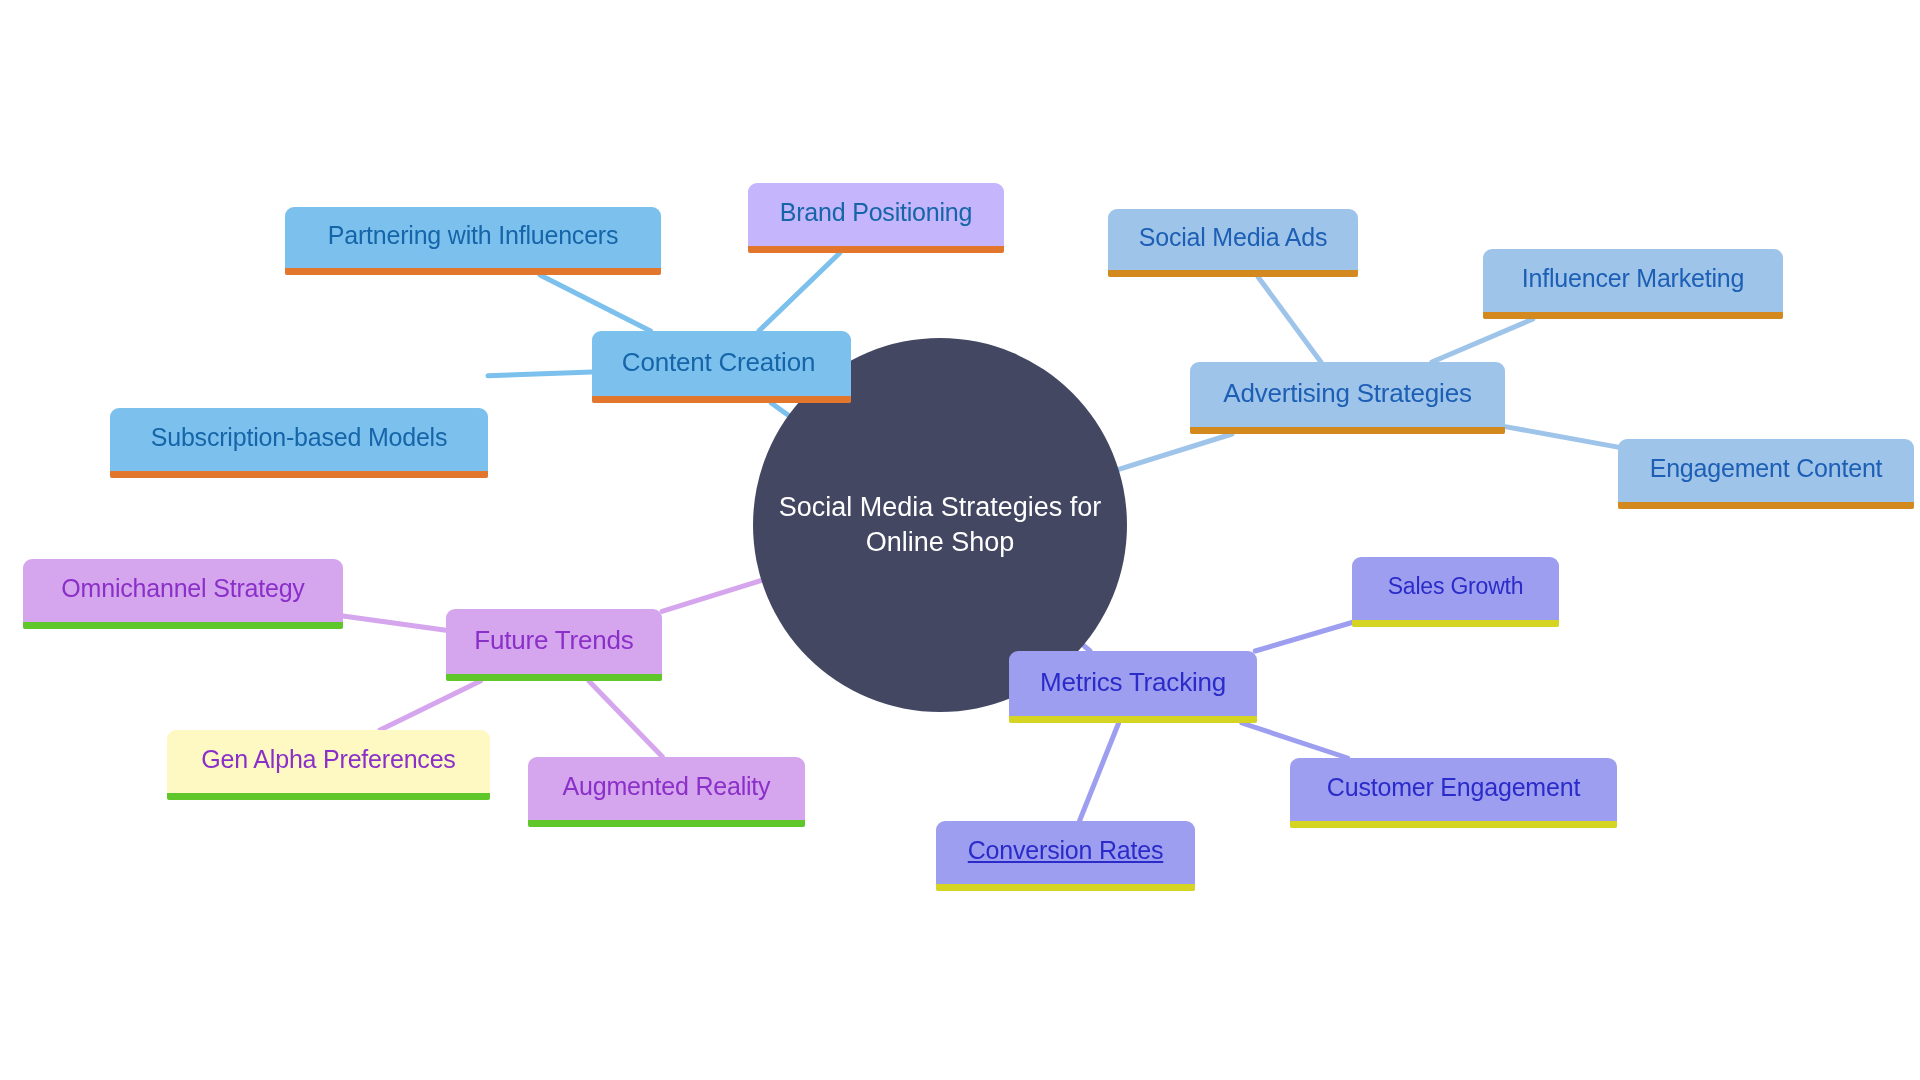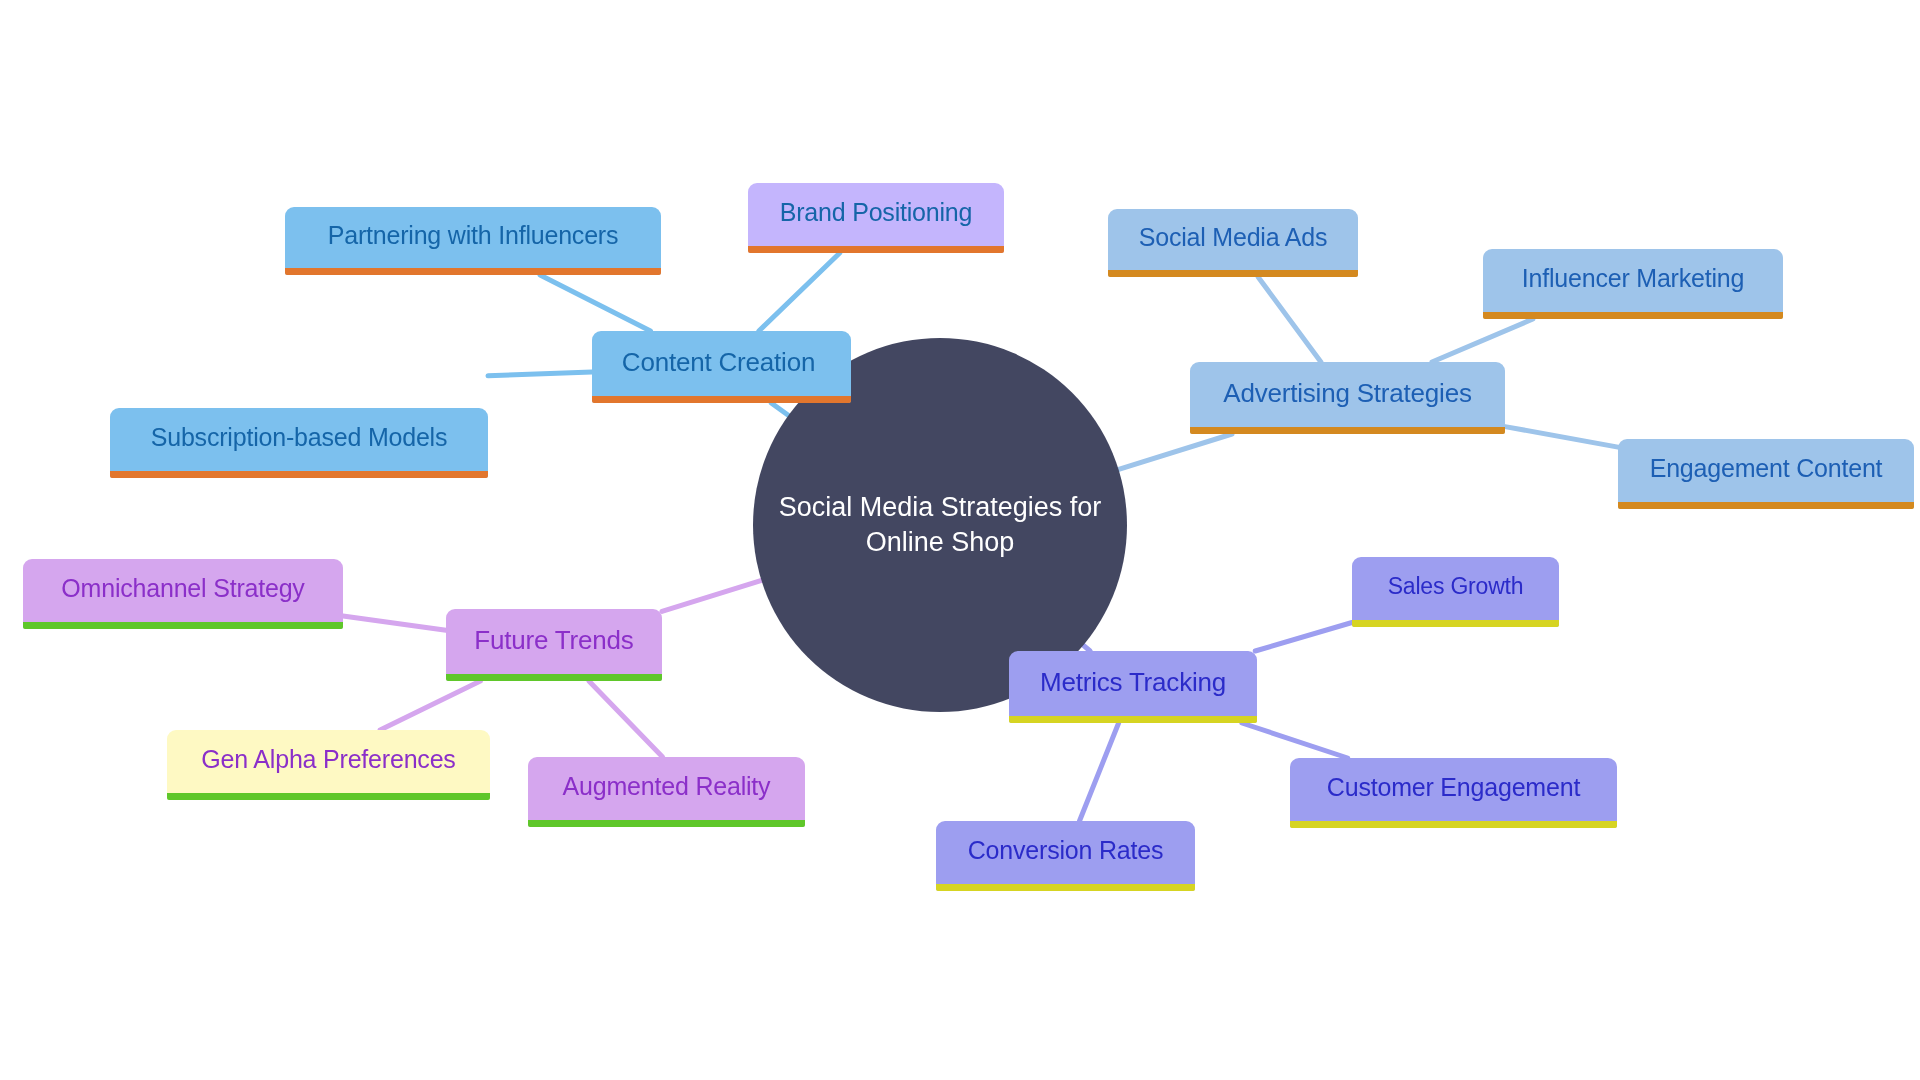--- a/index.html
+++ b/index.html
@@ -129,21 +129,21 @@
         <span class="label">Metrics Tracking</span>
       </div>
       <div class="node" style="left: 1352px; top: 557px; width: 207px; height: 70px; background: rgb(157, 158, 240); color: rgb(43, 43, 201); font-size: 23px;">
         <div class="bar" style="background: rgb(214, 212, 34);"></div>
         <span class="label">Sales Growth</span>
       </div>
       <div class="node" style="left: 1290px; top: 758px; width: 327px; height: 70px; background: rgb(157, 158, 240); color: rgb(43, 43, 201); font-size: 25px;">
         <div class="bar" style="background: rgb(214, 212, 34);"></div>
         <span class="label">Customer Engagement</span>
       </div>
-      <div class="node" style="left: 936px; top: 821px; width: 259px; height: 70px; background: rgb(157, 158, 240); color: rgb(43, 43, 201); font-size: 25px;">
+      <div class="node" style="left: 936px; top: 821px; width: 259px; height: 70px; background: rgb(157, 158, 240); color: rgb(43, 43, 201); font-size: 25px; text-decoration: underline;">
         <div class="bar" style="background: rgb(214, 212, 34);"></div>
         <span class="label">Conversion Rates</span>
       </div>
       <div class="node" style="left: 446px; top: 609px; width: 216px; height: 72px; background: rgb(213, 166, 238); color: rgb(139, 47, 201); font-size: 26px;">
         <div class="bar" style="background: rgb(95, 199, 42);"></div>
         <span class="label">Future Trends</span>
       </div>
       <div class="node" style="left: 23px; top: 559px; width: 320px; height: 70px; background: rgb(213, 166, 238); color: rgb(139, 47, 201); font-size: 25px;">
         <div class="bar" style="background: rgb(95, 199, 42);"></div>
         <span class="label">Omnichannel Strategy</span>

